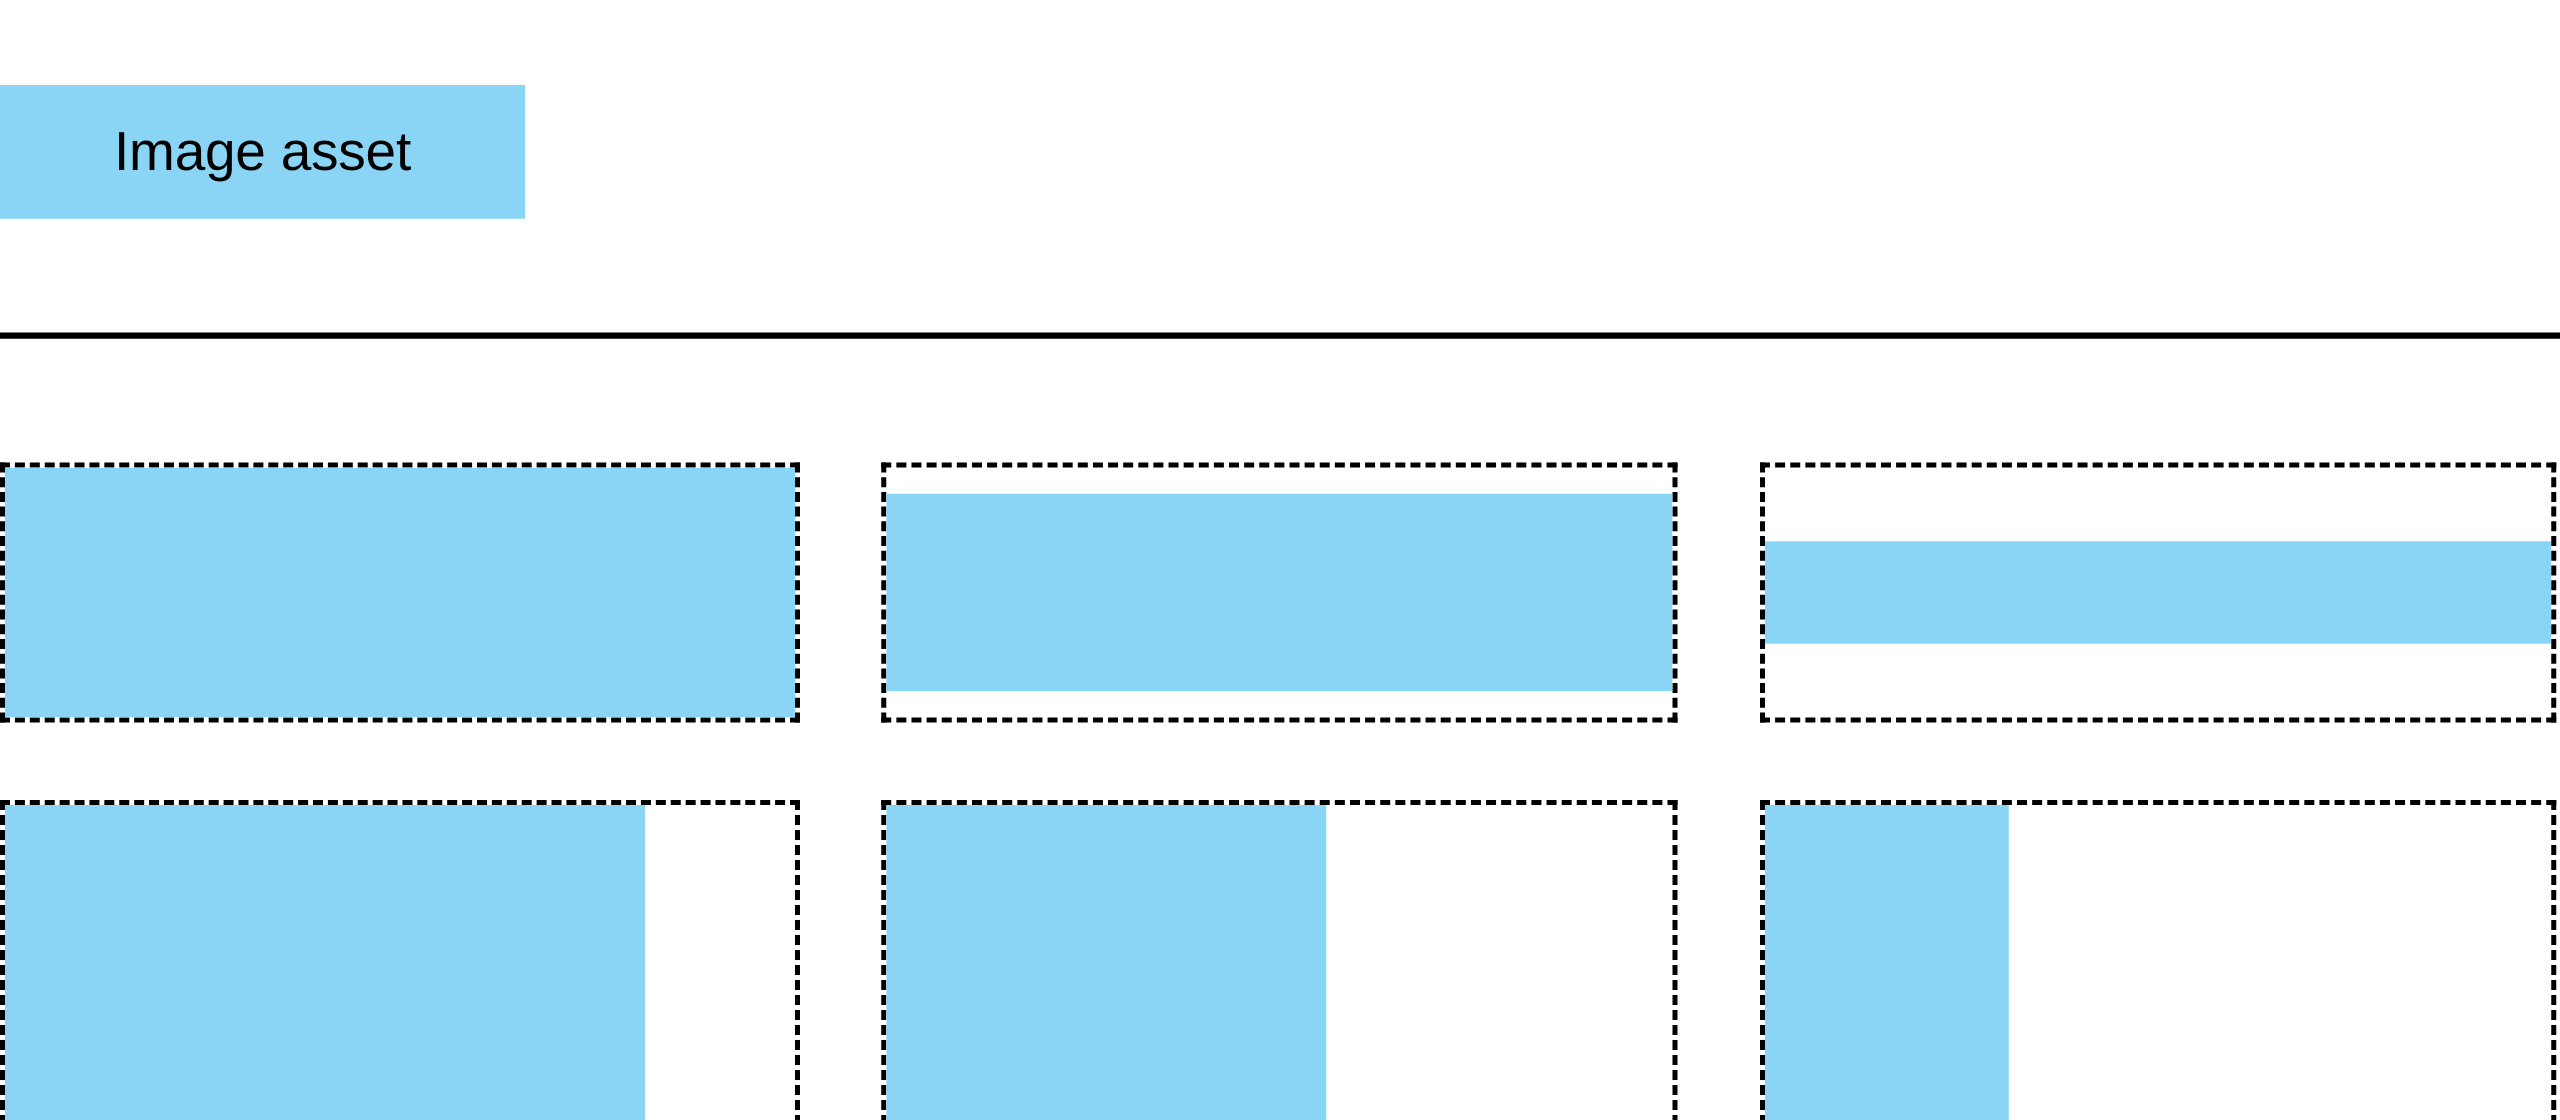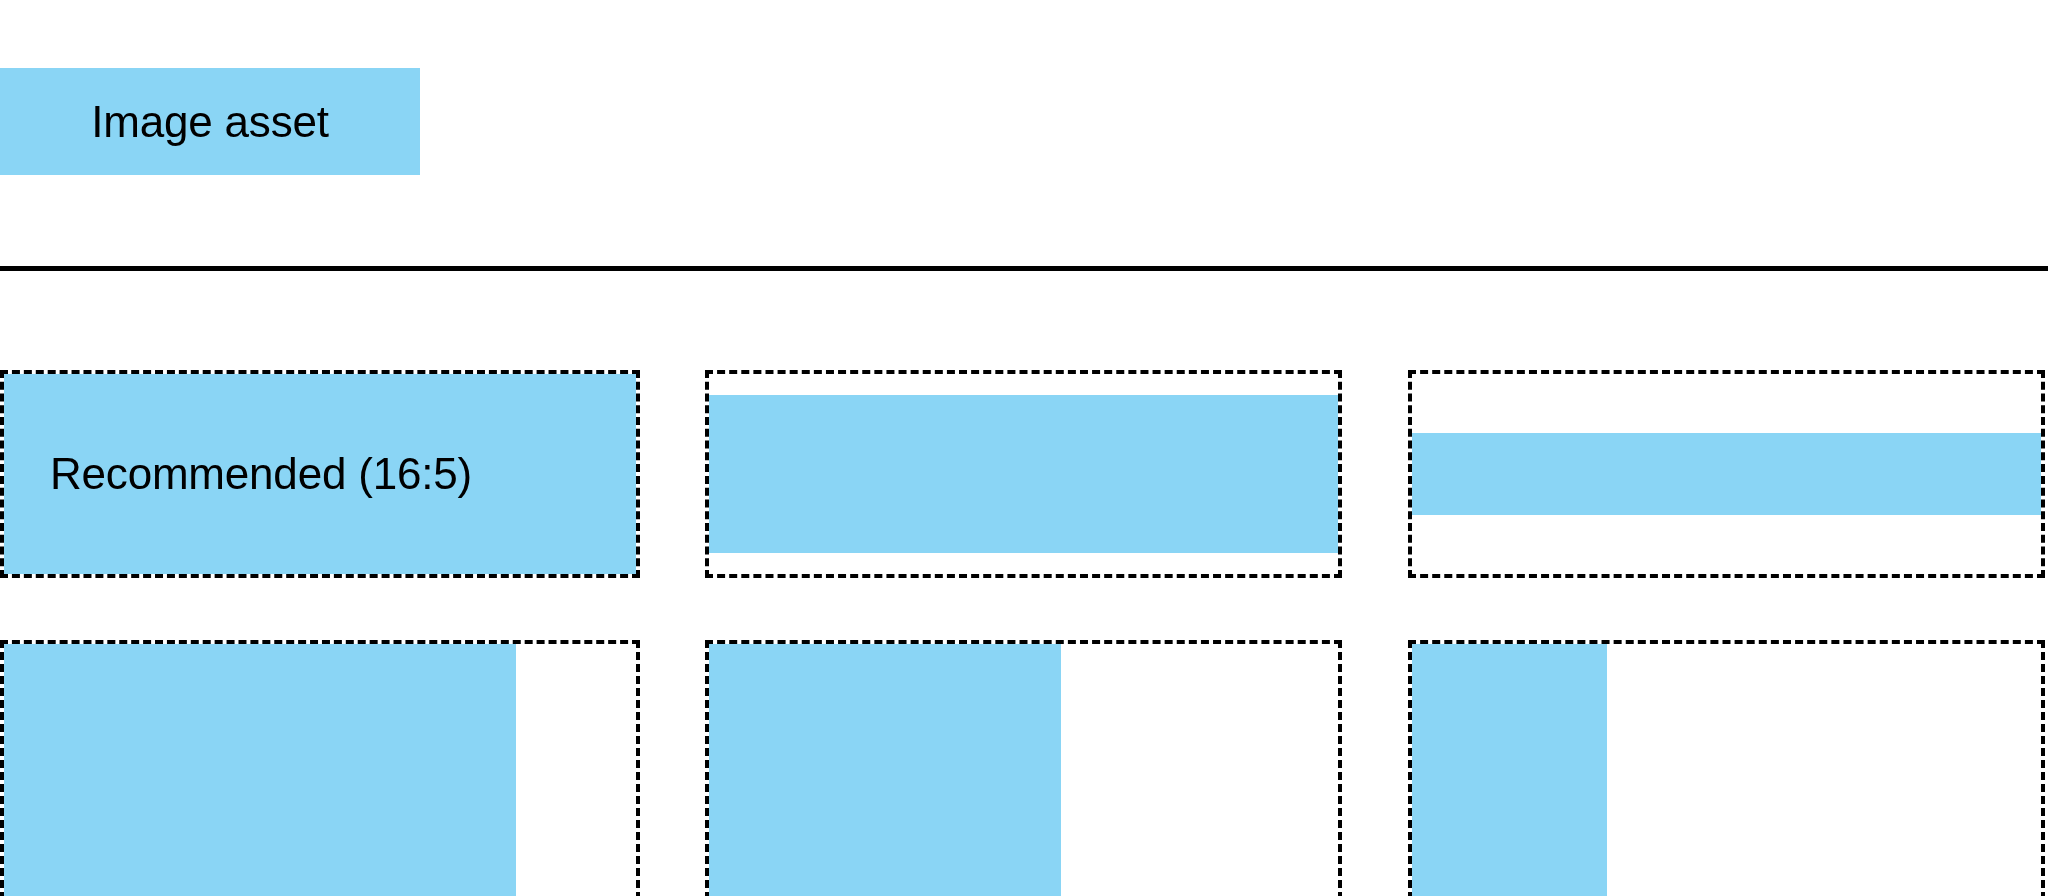--- a/index.html
+++ b/index.html
@@ -128,21 +128,20 @@
       <span class="label">Image asset</span>
     </div>
 
 
   </div>
 
   <div class="divider"></div>
 
   <div class="card r2 c1">
     <div class="fill fill-h" style="top:0;bottom:0;"></div>
-    <span class="caption label">Recommended (16:5)</span>
   </div>
 
   <div class="card r2 c2">
     <div class="fill fill-h" style="top:10.5%;bottom:10.5%;"></div>
   </div>
 
   <div class="card r2 c3">
     <div class="fill fill-h" style="top:29.5%;bottom:29.5%;"></div>
   </div>
 

